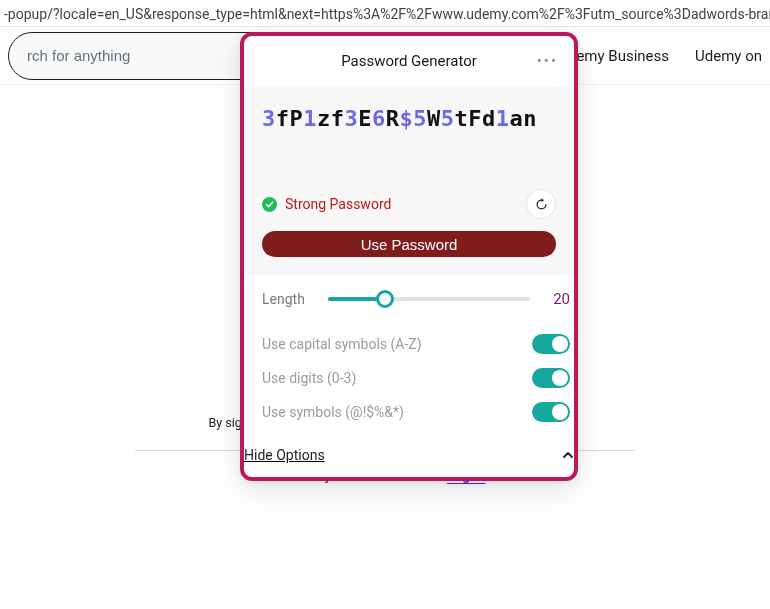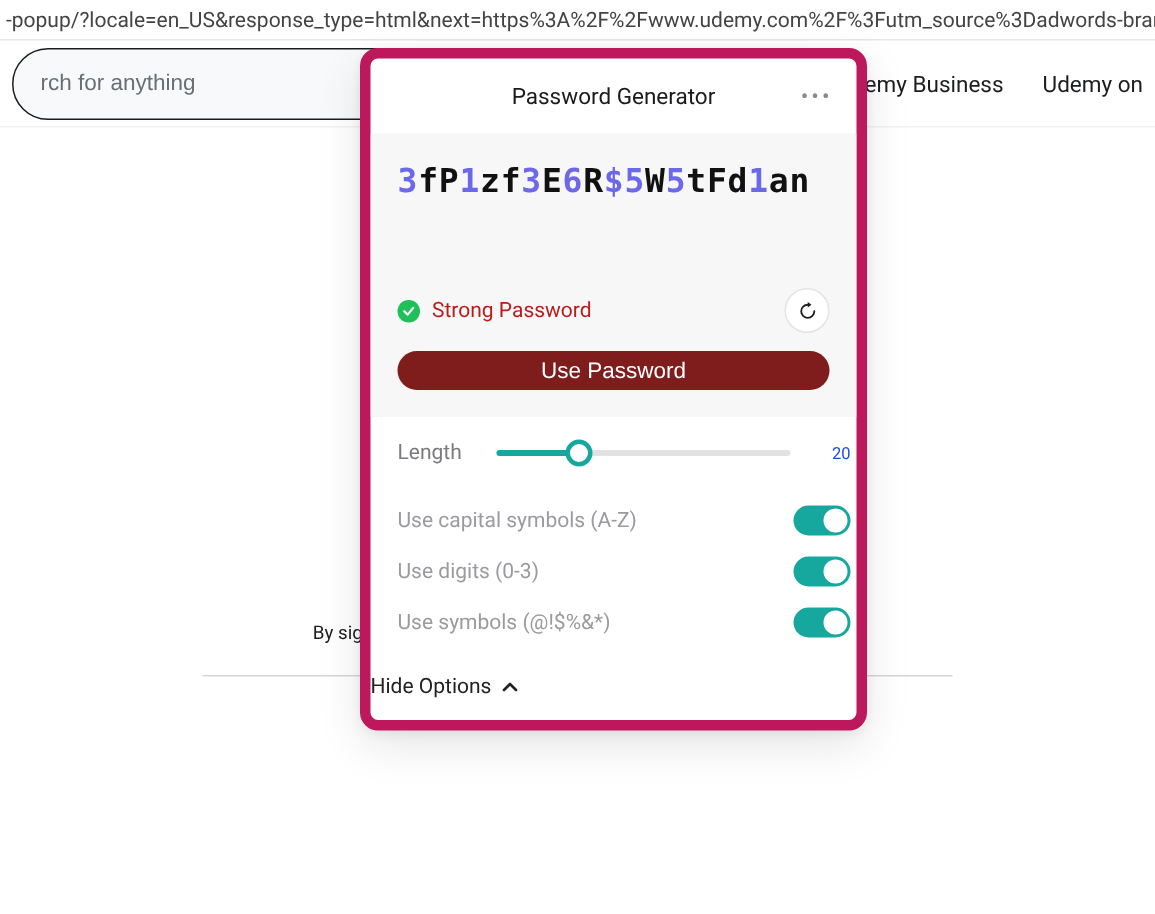--- a/index.html
+++ b/index.html
@@ -90,21 +90,21 @@
       text-decoration: underline;
       text-underline-offset: 3px;
     }
     
     .popup {
       position: absolute;
       top: 32px;
       left: 240px;
       width: 338px;
       background: #fff;
-      border: 7px solid #be185d;
+      border: 4px solid #be185d;
       border-radius: 12px;
       box-shadow: 0 10px 30px rgba(0,0,0,0.10), 0 2px 8px rgba(0,0,0,0.06);
       overflow: hidden;
     }
     .popup-header {
       display: flex;
       align-items: center;
       justify-content: center;
       height: 50px;
       position: relative;
@@ -192,38 +192,39 @@
       position:absolute; top:50%; left:0; height:4px;
       background:#16a79e; border-radius:2px; transform:translateY(-50%);
     }
     .slider-handle {
       position:absolute; top:50%;
       width:18px; height:18px; border-radius:50%;
       background:#fff; border:3px solid #16a79e;
       transform:translate(-50%,-50%);
       cursor:grab;
     }
-    .length-value { color:#1d4ed8; font-size:11px; width:26px; text-align:right;}
+    .length-value { color:#701a75; font-size:15px; width:26px; text-align:right;}
     .opt-row {
       display:flex; align-items:center; justify-content:space-between;
       height: 34px;
     }
     .opt-label { color:#9a9aa0; font-size:14px; }
     .toggle {
       width: 38px; height: 20px; border-radius: 999px;
       background:#16a79e; position:relative; cursor:pointer;
     }
     .toggle::after {
       content:""; position:absolute; right:2px; top:2px;
       width:16px; height:16px; border-radius:50%; background:#fff;
     }
     .hide-row {
-      display:flex; align-items:center; justify-content:flex-start;
+      display:flex; align-items:center; justify-content:space-between;
       height: 44px; gap:6px;
       cursor:pointer;
+      text-decoration:underline;
     }
     .hide-label { font-size:14px; color:#222; }
     .chevron-up { width:12px; height:12px; }
   </style>
 </head>
 <body>
 
 <div class="url-bar">-popup/?locale=en_US&amp;response_type=html&amp;next=https%3A%2F%2Fwww.udemy.com%2F%3Futm_source%3Dadwords-brand%</div>
 
 <div class="topbar">

